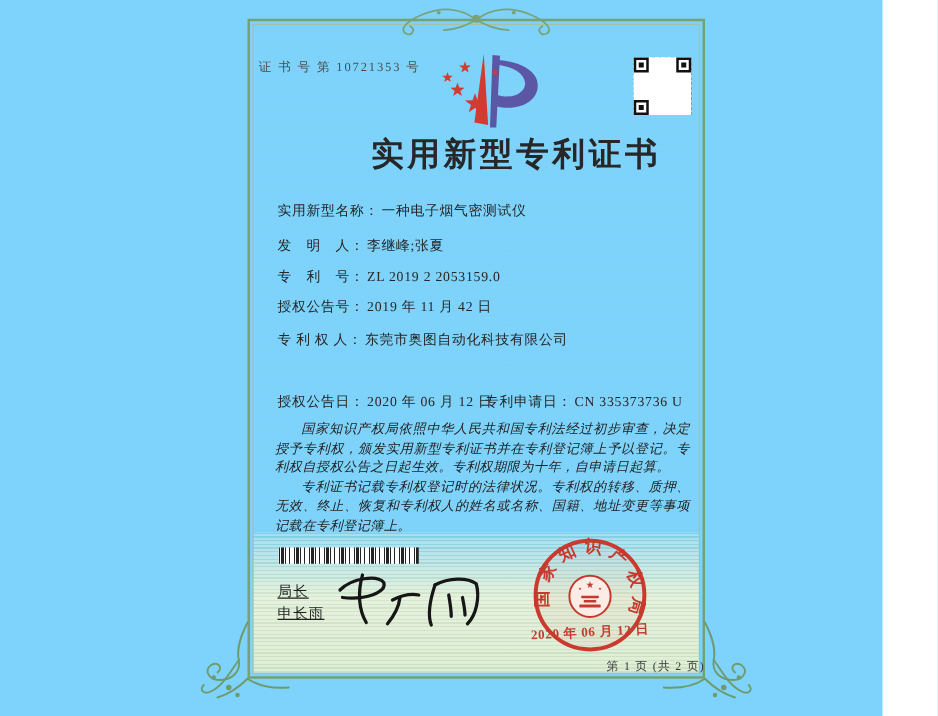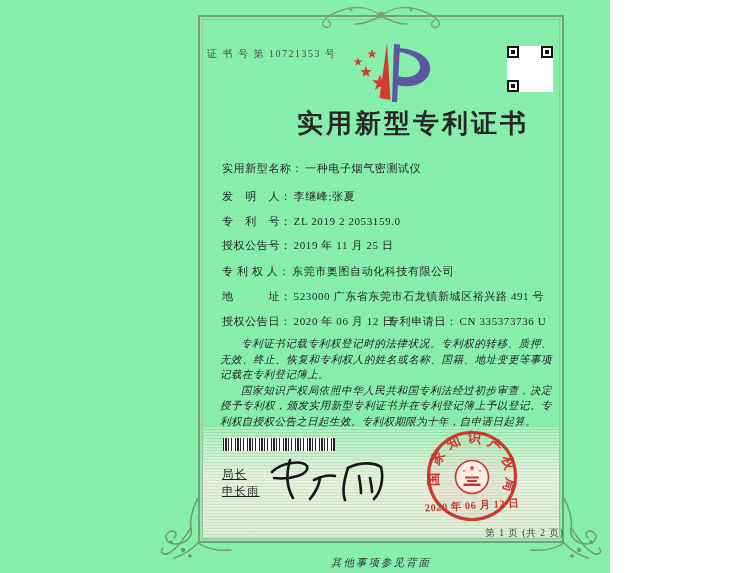--- a/index.html
+++ b/index.html
@@ -1,18 +1,18 @@
 <!DOCTYPE html>
 <html><head>
 <meta charset="utf-8">
 <style>
   html,body{margin:0;padding:0;background:#ffffff;}
   .canvas{
-    position:relative;width:610px;height:573px;overflow:hidden;
-    background:#86efac;
+    position:relative;width:706px;height:573px;overflow:hidden;
+    background:#7dd3fc;
     font-family:"Liberation Serif","DejaVu Serif",serif;
   }
   
   .frame-outer{
     position:absolute;left:198px;top:15px;width:366px;height:528px;
     border:2px solid #76a173;box-sizing:border-box;background:transparent;
   }
   .frame-inner{
     position:absolute;inset:2px;border:1px solid #a6c0a2;box-sizing:border-box;
   }
@@ -160,38 +160,35 @@
   <div class="field f-r1">
     <span class="flabel">实用新型名称：</span><span class="fvalue">一种电子烟气密测试仪</span>
   </div>
   <div class="field f-r2">
     <span class="flabel">发　明　人：</span><span class="fvalue">李继峰;张夏</span>
   </div>
   <div class="field f-r3">
     <span class="flabel">专　利　号：</span><span class="fvalue">ZL 2019 2 2053159.0</span>
   </div>
   <div class="field f-r4">
-    <span class="flabel">授权公告号：</span><span class="fvalue">2019 年 11 月 25 日</span>
+    <span class="flabel">授权公告号：</span><span class="fvalue">2019 年 11 月 42 日</span>
   </div>
   <div class="field f-r5">
     <span class="flabel">专 利 权 人：</span><span class="fvalue">东莞市奥图自动化科技有限公司</span>
   </div>
-  <div class="field f-r6">
-    <span class="flabel">地　　　址：</span><span class="fvalue">523000 广东省东莞市石龙镇新城区裕兴路 491 号</span>
-  </div>
   <div class="field f-r7">
     <span class="flabel">授权公告日：</span><span class="fvalue">2020 年 06 月 12 日</span>
   </div>
   <div class="field f-7b">
     <span class="flabel">专利申请日：</span><span class="fvalue">CN 335373736 U</span>
   </div>
 
   <div class="paras">
+    <p>国家知识产权局依照中华人民共和国专利法经过初步审查，决定授予专利权，颁发实用新型专利证书并在专利登记簿上予以登记。专利权自授权公告之日起生效。专利权期限为十年，自申请日起算。</p>
     <p>专利证书记载专利权登记时的法律状况。专利权的转移、质押、无效、终止、恢复和专利权人的姓名或名称、国籍、地址变更等事项记载在专利登记簿上。</p>
-    <p>国家知识产权局依照中华人民共和国专利法经过初步审查，决定授予专利权，颁发实用新型专利证书并在专利登记簿上予以登记。专利权自授权公告之日起生效。专利权期限为十年，自申请日起算。</p>
   </div>
 
   <div class="barcode"></div>
 
   <div class="signer">
     <div>局长</div>
     <div>申长雨</div>
   </div>
 
   <div class="signature">
@@ -228,15 +225,14 @@
           <rect x="41" y="48.5" width="14" height="2" rx="0.5"></rect>
           <rect x="43" y="52" width="10" height="2" rx="0.5"></rect>
           <rect x="39.5" y="55.5" width="17" height="2.5" rx="0.5"></rect>
         </g>
       </g>
     </svg>
   </div>
   <div class="seal-date">2020 年 06 月 12 日</div>
 
   <div class="page-no">第 1 页 (共 2 页)</div>
-  <div class="back-note">其他事项参见背面</div>
 
 </div>
 
 </body></html>

